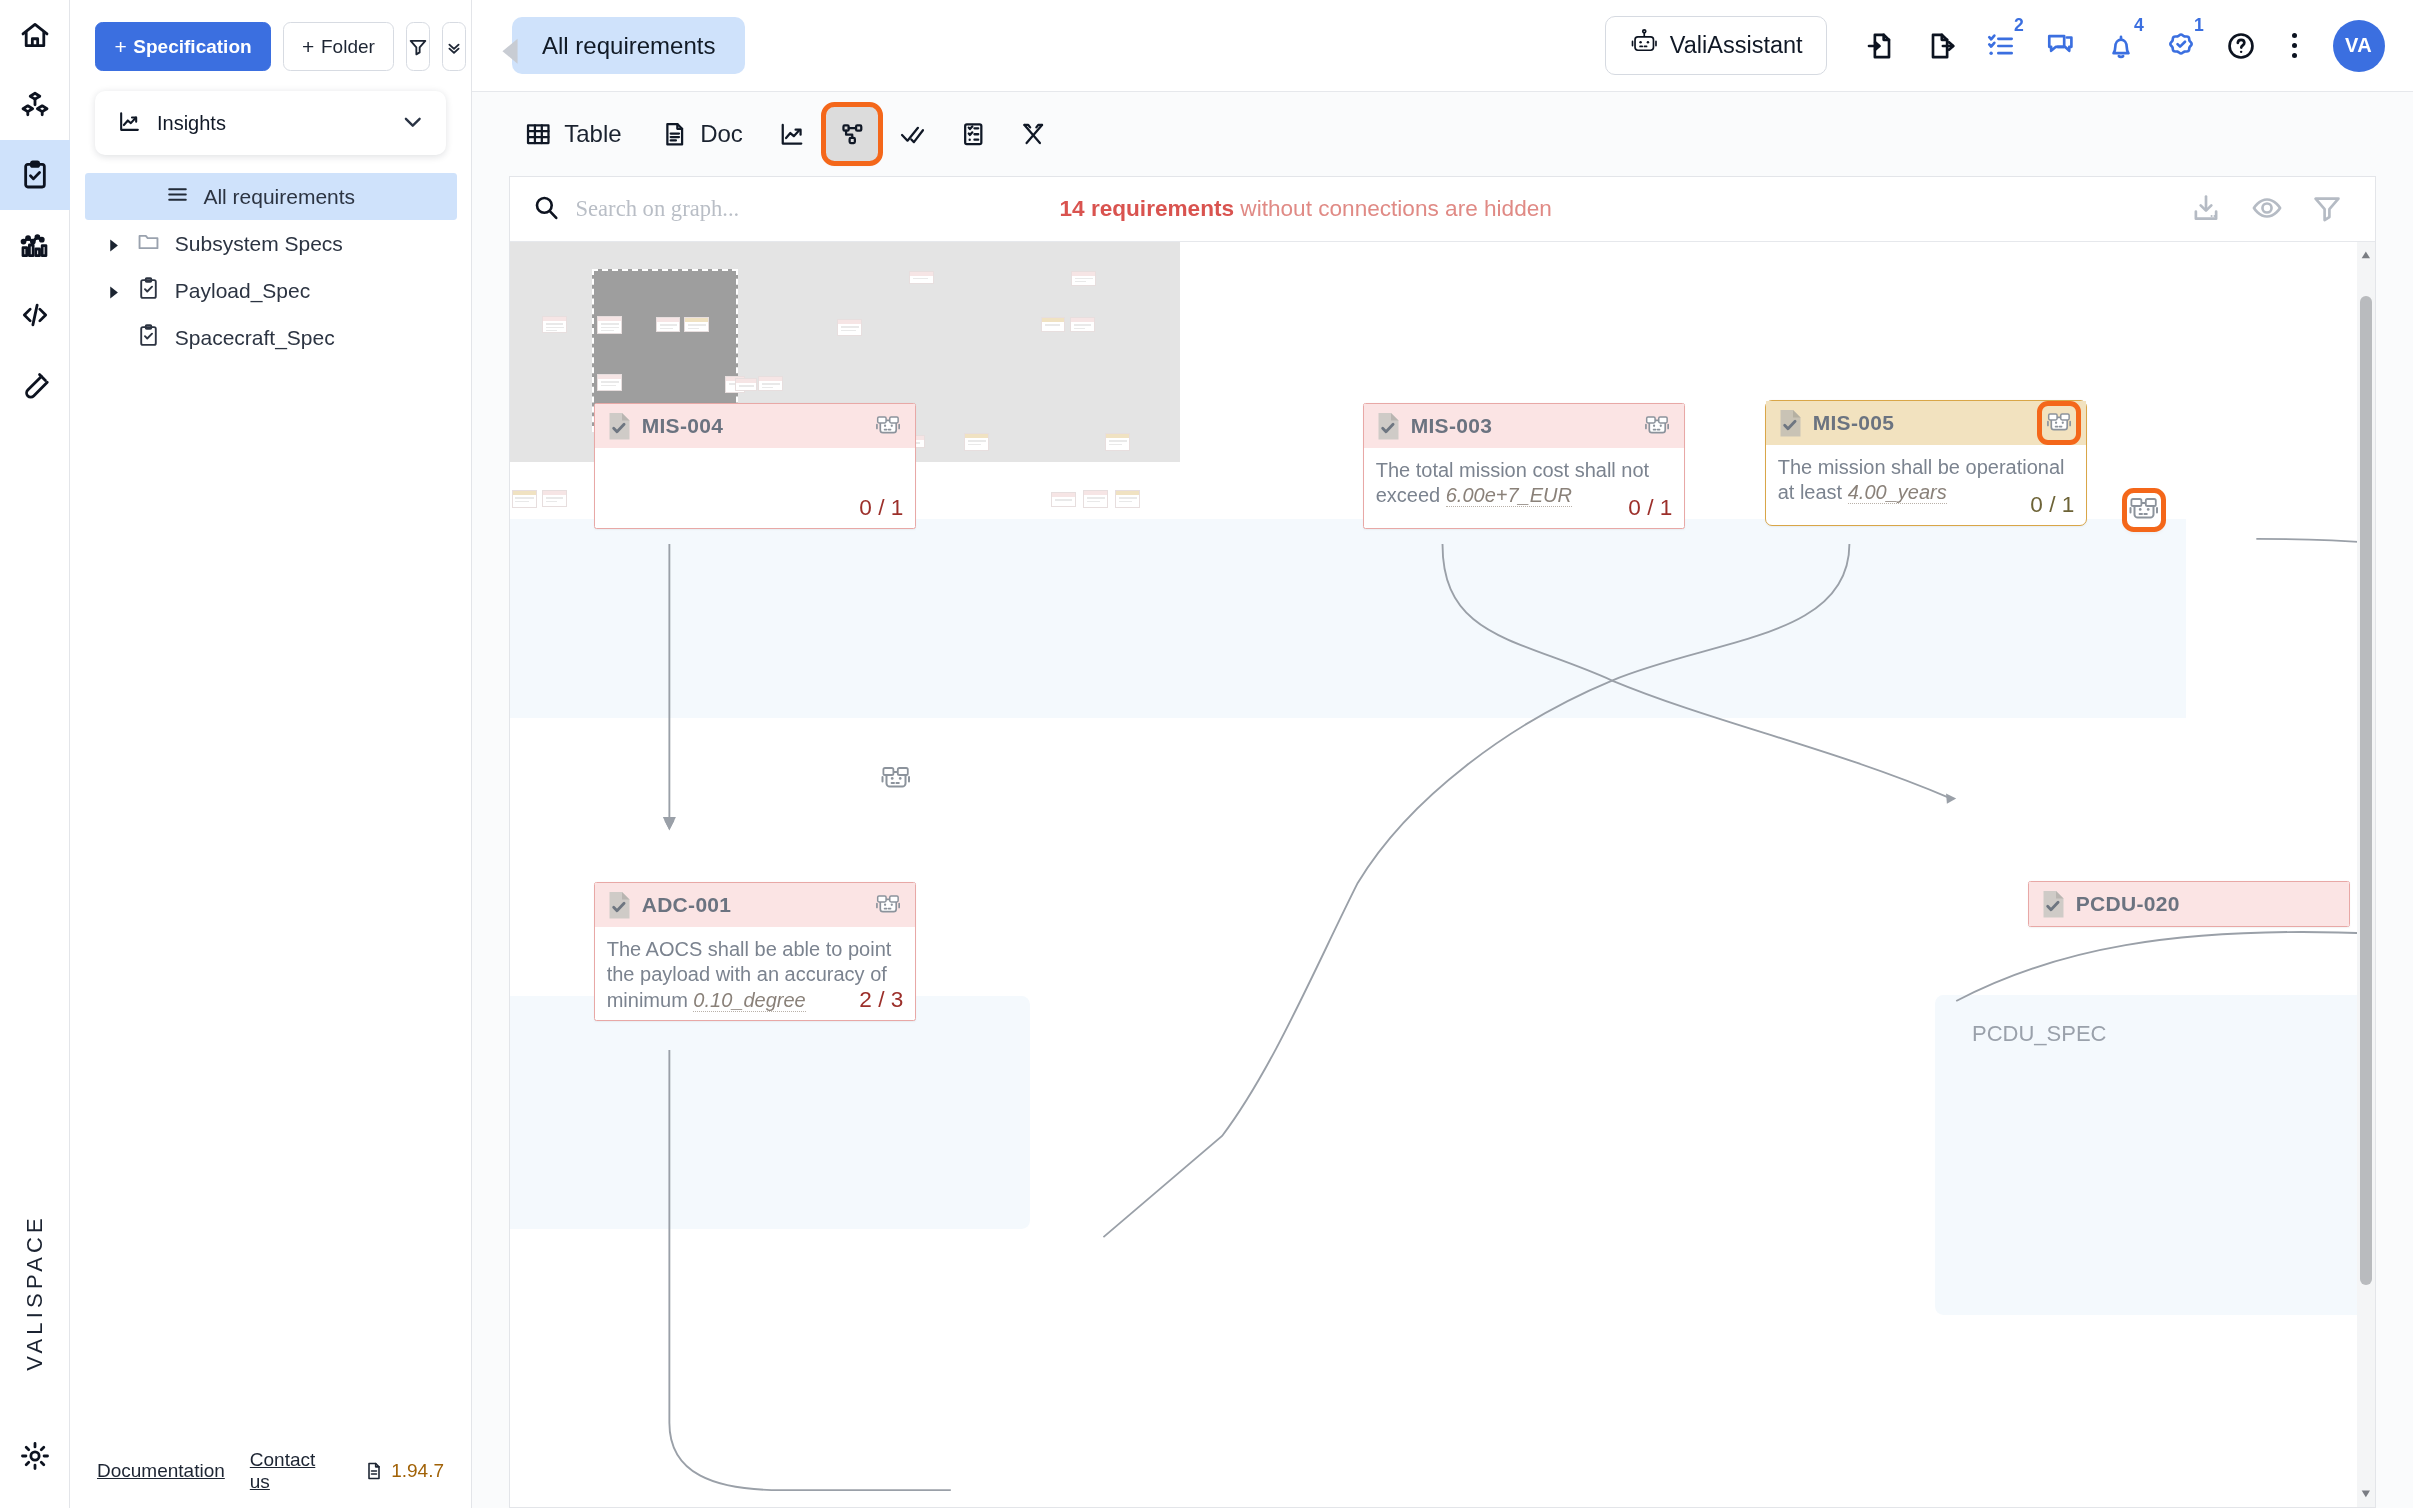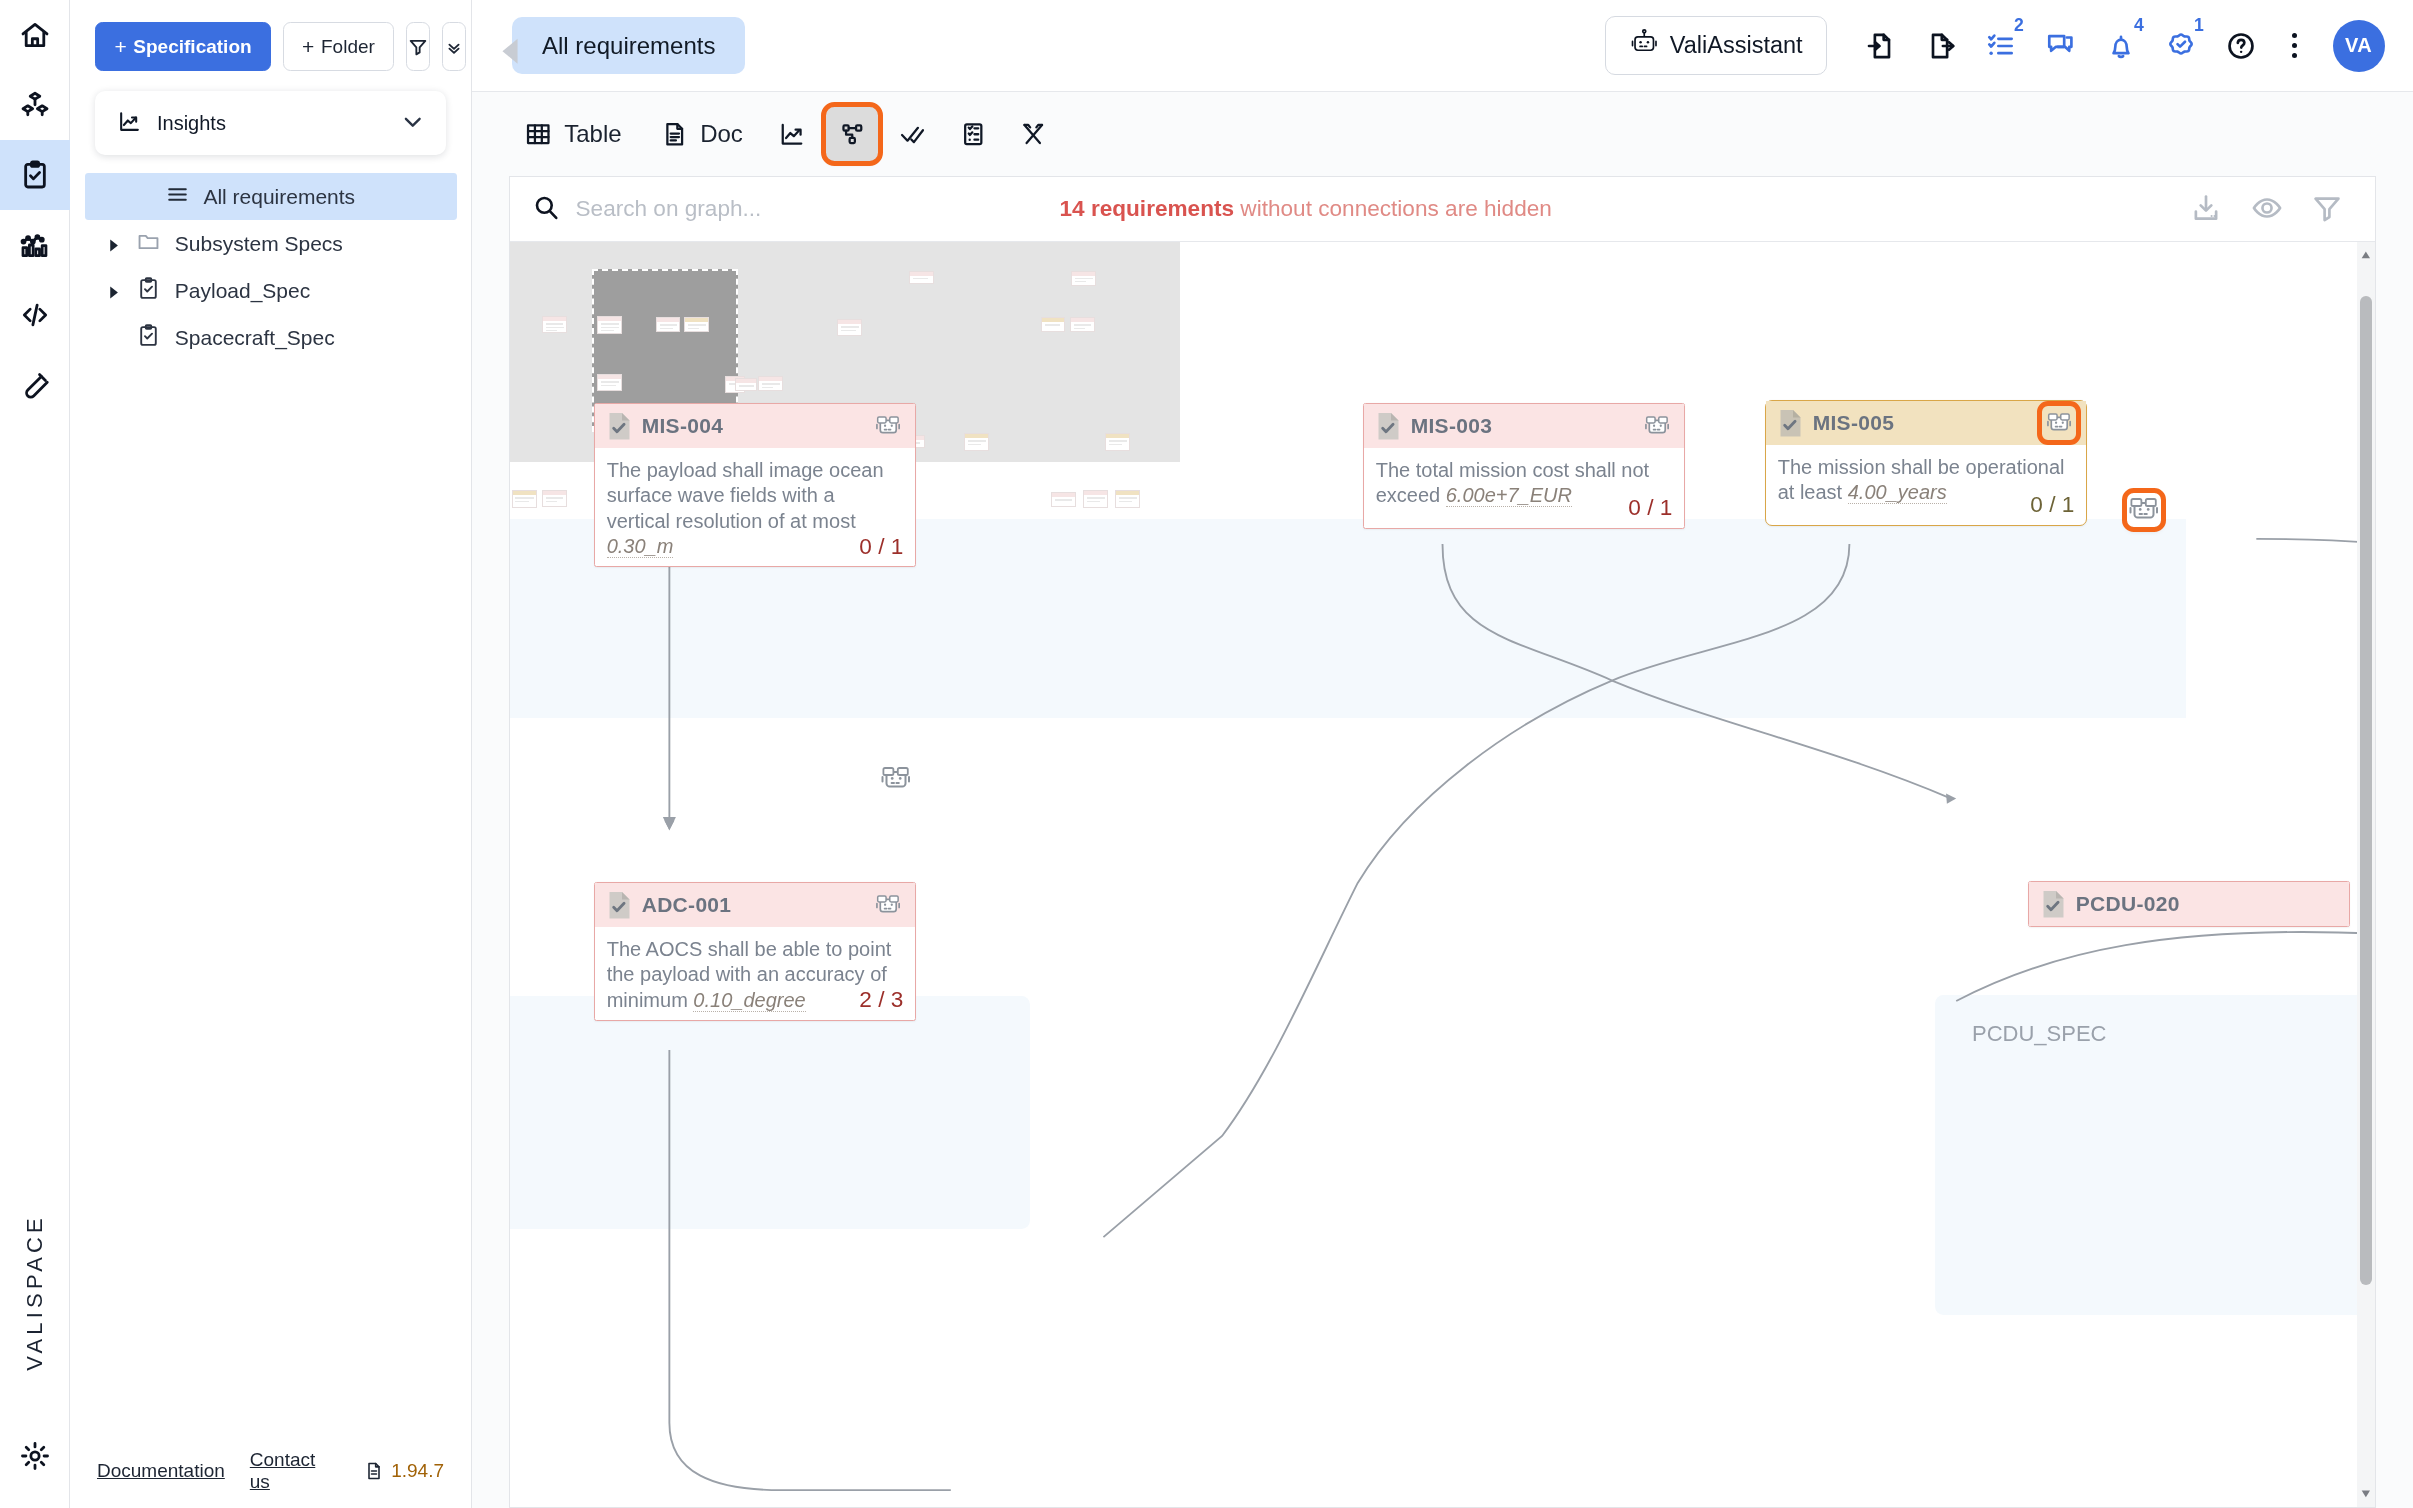--- a/index.html
+++ b/index.html
@@ -145,21 +145,21 @@
     flex:1 1 auto; margin:0 37px 0 37px; background:#fff; border:0.8px solid #e3e5e9;
     border-top:0.8px solid #e3e5e9; position:relative; overflow:hidden; min-height:0;
   }
   .searchrow {
     height:65px; display:flex; align-items:center; border-bottom:0.8px solid #e6e8ec;
     padding:0 22px; gap:15px; position:relative; z-index:6; background:#fff;
   }
   .searchrow .sicon svg { width:28.5px; height:28.5px; stroke:#0d1320; fill:none; stroke-width:2.2; stroke-linecap:round; }
   .searchrow input {
     border:0; outline:0; font-size:22.6px; color:#2c3340; width:360px; background:transparent;
-    font-family:Liberation Sans, sans-serif;
+    font-family:Liberation Serif, serif;
   }
   .searchrow input::placeholder { color:#b9bec6; }
   .hidden-note { font-size:22.6px; color:#e08a85; margin-left:109px; white-space:nowrap; }
   .hidden-note b { color:#d9534f; font-weight:700; }
   .srow-sp { flex:1 1 auto; }
   .srow-icons { display:flex; align-items:center; gap:28.5px; padding-right:10px; }
   .srow-icons svg { width:32px; height:32px; stroke:#b5bbc4; fill:none; stroke-width:2; stroke-linecap:round; stroke-linejoin:round; }
   .srow-icons .it { cursor:pointer; }
 
   .canvas { position:absolute; left:0; right:0; top:65px; bottom:0; overflow:hidden; background:#fff; }
@@ -778,21 +778,20 @@
                   <rect x="4.4" y="6" width="10" height="7" rx="1.6" fill="#fff" stroke="#8c939c" stroke-width="1.8"></rect>
                   <rect x="18.8" y="6" width="10" height="7" rx="1.6" fill="#fff" stroke="#8c939c" stroke-width="1.8"></rect>
                   <path d="M3.5 15v4.6M30 15v4.6" stroke="#8c939c" stroke-width="2" stroke-linecap="round"></path>
                   <circle cx="13.2" cy="16.4" r="1.35" fill="#8c939c"></circle>
                   <circle cx="21.2" cy="16.4" r="1.35" fill="#8c939c"></circle>
                   <path d="M12.6 21h9" stroke="#8c939c" stroke-width="2" stroke-linecap="round" stroke-dasharray="2.4 2.4"></path>
                 </svg>
             </span>
           </div>
           <div class="nbody">
-            <div class="ntext"><span>The payload shall image ocean surface wave fields with a vertical resolution of at most </span><u>0.30_m</u></div>
             <div class="ncount">0 / 1</div>
           </div>
         </div>
 
         <div class="node" style="left:853px;top:161px;">
           <div class="nhead">
             <span class="doc-ic">
               <svg viewBox="0 0 30 34">
                   <path d="M3 1h15l9 9v23H3z" fill="#cfcbc7"></path>
                   <path d="M18 1v9h9" fill="#b9b5b1"></path>

